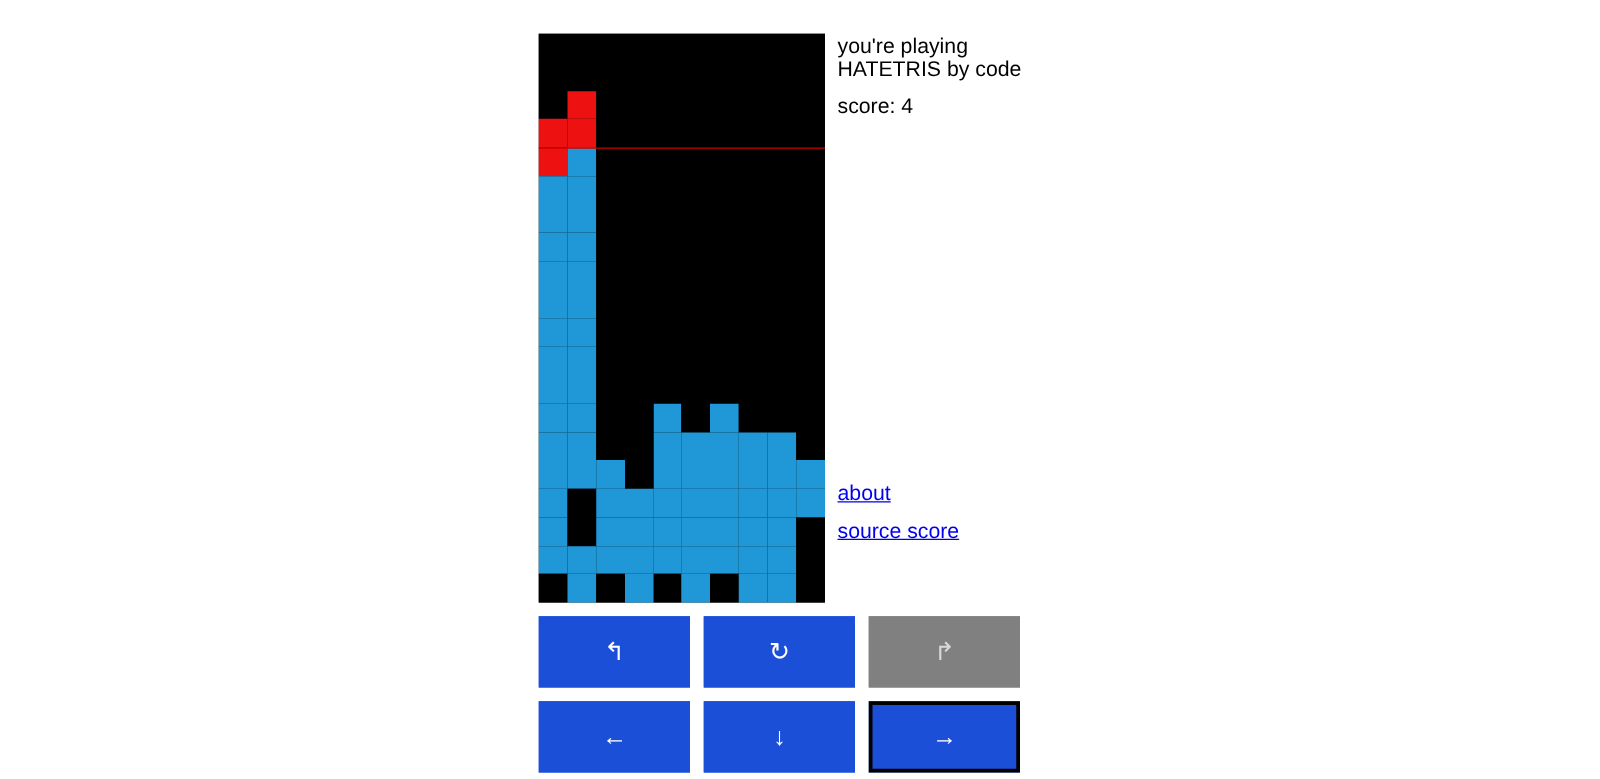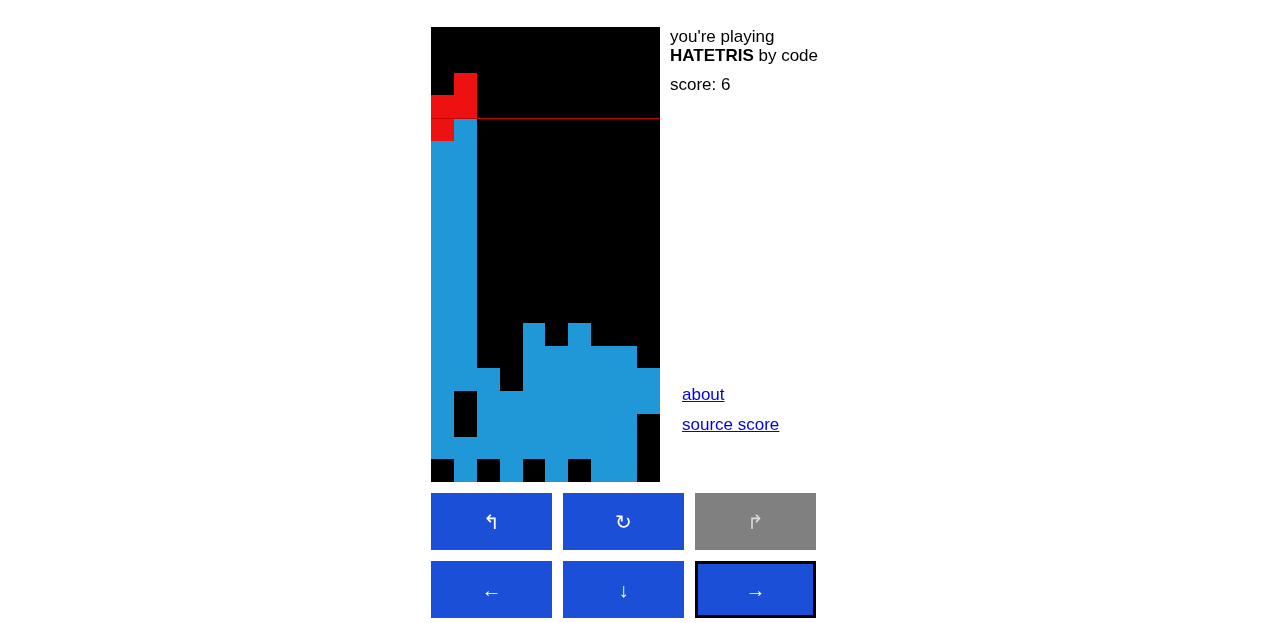--- a/index.html
+++ b/index.html
@@ -63,29 +63,29 @@
     width: 150px;
     font-size: 17px;
     line-height: 1.12;
     color: #000000;
     position: relative;
     height: 455px;
   }
   .sidebar p {
     margin: 0 0 10px 0;
   }
-  .sidebar .strong { font-weight: bold; margin-top: 36px; }
+  .sidebar .strong { font-weight: normal; margin-top: 36px; }
 
   .links-block {
     position: absolute;
     top: 358px;
     left: 0;
     width: 160px;
   }
-  .links-block p { margin: 0 0 11px 12px; }
+  .links-block p { margin: 0 0 11px 0; }
   .links-block a,
   .inline-link {
     color: #0000ee;
     text-decoration: underline;
     cursor: pointer;
   }
 
   
   .controls {
     margin-top: 11px;
@@ -328,21 +328,21 @@
         <div class="cell empty"></div>
         <div class="cell landed"></div>
         <div class="cell empty"></div>
         <div class="cell landed"></div>
         <div class="cell landed"></div>
         <div class="cell empty"></div>
       </div>
 
     <div class="sidebar">
       <p><span>you're playing</span><br><span class="strong">HATETRIS</span><span> by code</span></p>
-      <p>score: 6</p>
+      <p>score: 4</p>
 
       <div class="links-block">
         <p><a href="#">about</a></p>
         <p><a href="#">source score</a></p>
       </div>
     </div>
 
   </div>
 
   <div class="controls">

